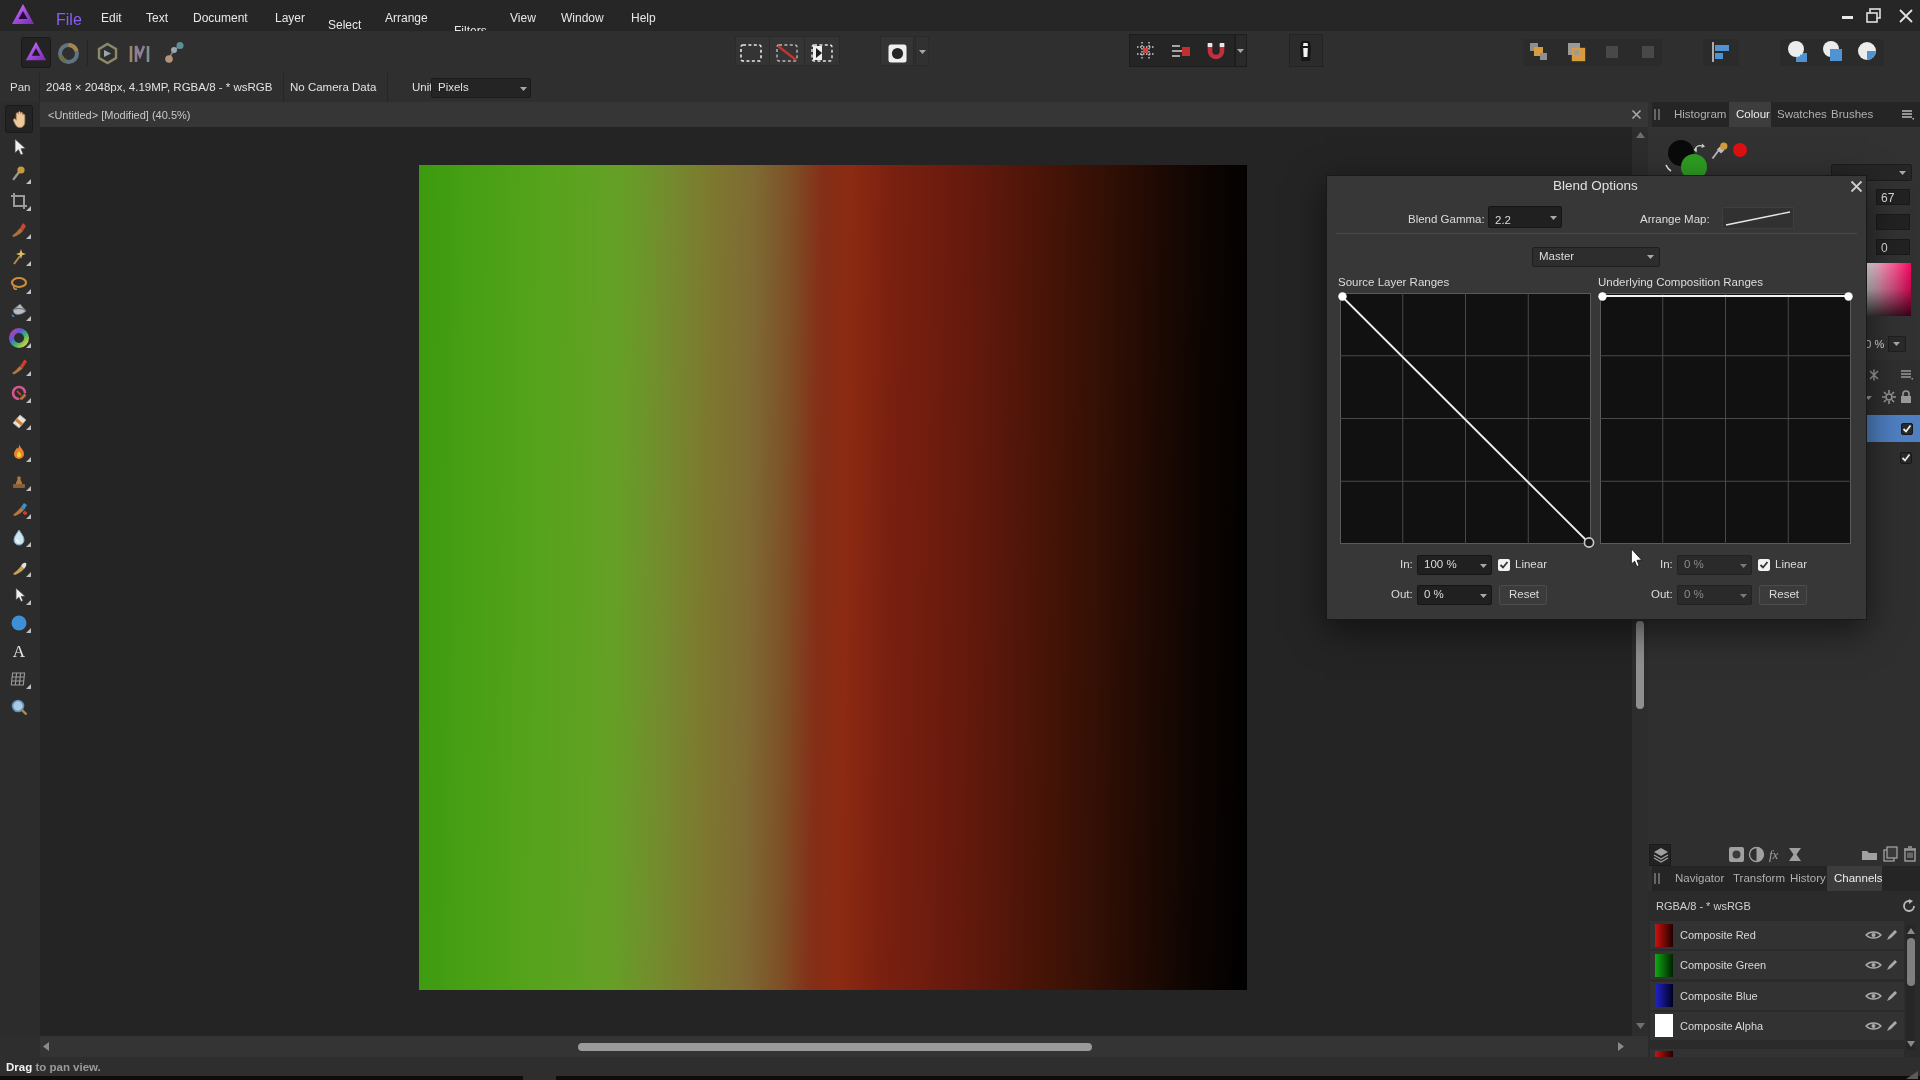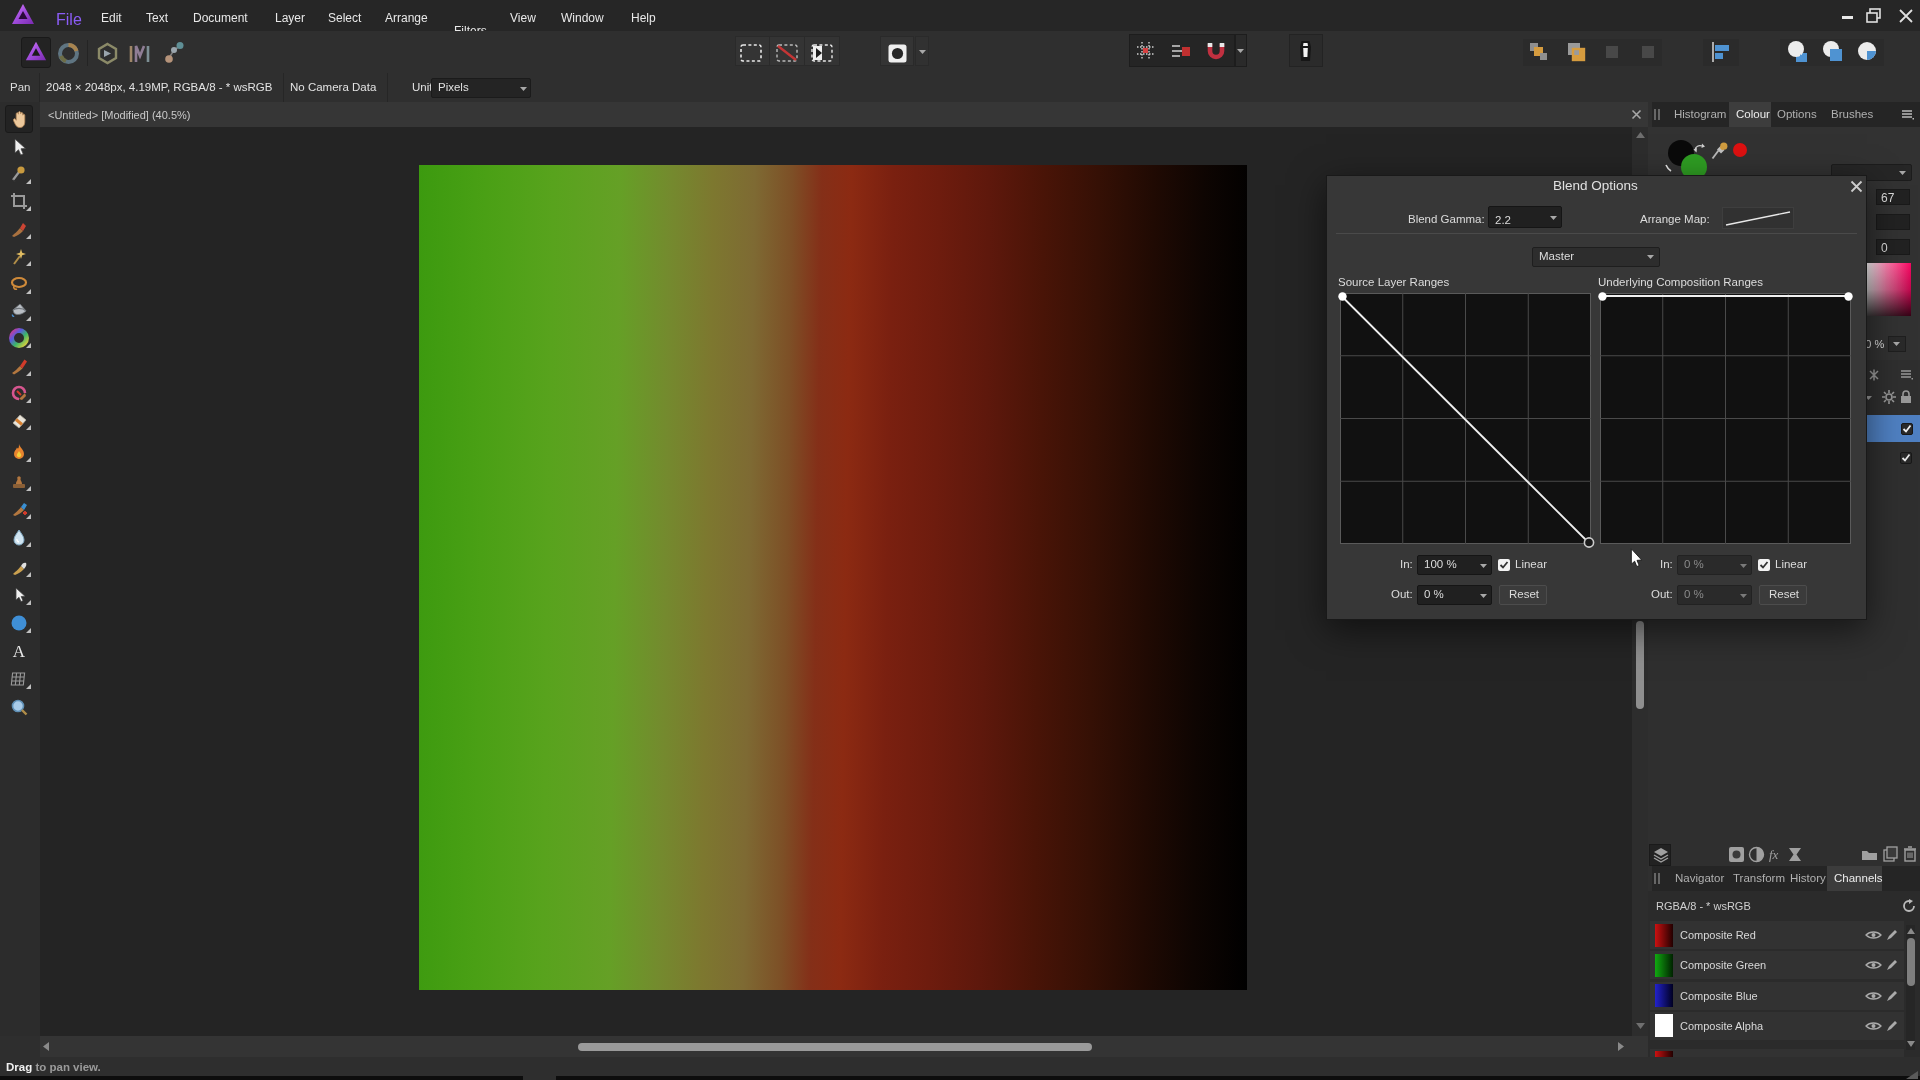--- a/index.html
+++ b/index.html
@@ -21,21 +21,21 @@
       </linearGradient>
     </defs>
  <path d="M13 2 L24 22 L2 22 Z" fill="url(#lg1)"></path>
  <path d="M13 9 L17.5 17 L8.5 17 Z" fill="#2a0a3a"></path>
 </svg>
 <div class="tx" style="left:56px;top:11px;font-size:16px;color:#8b5cf6">File</div>
 <div class="tx" style="left:101px;top:11px;font-size:12px;color:#e8e8e8">Edit</div>
 <div class="tx" style="left:146px;top:11px;font-size:12px;color:#e8e8e8">Text</div>
 <div class="tx" style="left:193px;top:11px;font-size:12px;color:#e8e8e8">Document</div>
 <div class="tx" style="left:275px;top:11px;font-size:12px;color:#e8e8e8">Layer</div>
-<div class="tx" style="left:328px;top:11px;font-size:12px;color:#e8e8e8">Select</div>
+<div class="tx" style="left:328px;top:18px;font-size:12px;color:#e8e8e8">Select</div>
 <div class="tx" style="left:385px;top:11px;font-size:12px;color:#e8e8e8">Arrange</div>
 <div class="tx" style="left:454px;top:24px;font-size:12px;color:#e8e8e8">Filters</div>
 <div class="tx" style="left:510px;top:11px;font-size:12px;color:#e8e8e8">View</div>
 <div class="tx" style="left:561px;top:11px;font-size:12px;color:#e8e8e8">Window</div>
 <div class="tx" style="left:631px;top:11px;font-size:12px;color:#e8e8e8">Help</div>
 
 <div class="ab" style="left:1842px;top:16px;width:11px;height:3px;background:#e8e8e8"></div>
 <svg width="18" height="18" viewBox="0 0 18 18" style="left:1865px;top:7px">
  <rect x="5" y="2" width="10" height="9" fill="none" stroke="#e0e0e0" stroke-width="1.6"></rect>
  <rect x="2" y="6" width="10" height="9" fill="#262626" stroke="#e0e0e0" stroke-width="1.6"></rect>
@@ -372,21 +372,21 @@
   </svg>
 
 <div class="ab" id="rightpanel" style="left:1648px;top:102px;width:272px;height:955px;background:#2f2f2f"></div>
 
 <div class="ab" style="left:1652px;top:102px;width:268px;height:25px;background:#252525"></div>
 <div class="ab" style="left:1654px;top:109px;width:2px;height:11px;background:#666"></div>
 <div class="ab" style="left:1658px;top:109px;width:2px;height:11px;background:#666"></div>
 <div class="ab" style="left:1729px;top:102px;width:42px;height:25px;background:#3d3d3d"></div>
 <div class="tx" style="left:1674px;top:108px;color:#b0b0b0">Histogram</div>
 <div class="tx" style="left:1736px;top:108px;color:#ececec">Colour</div>
-<div class="tx" style="left:1777px;top:108px;color:#b0b0b0">Options</div>
+<div class="tx" style="left:1777px;top:108px;color:#b0b0b0">Swatches</div>
 <div class="tx" style="left:1831px;top:108px;color:#b0b0b0">Brushes</div>
 <svg width="12" height="10" viewBox="0 0 12 10" style="left:1902px;top:110px">
     <path d="M0 1 H10 M0 4 H10 M0 7 H10" stroke="#bbb" stroke-width="1.4"></path>
     <rect x="10.5" y="8" width="1.5" height="1.5" fill="#bbb"></rect>
   </svg>
 
 <div class="ab" style="left:1648px;top:127px;width:272px;height:233px;background:#323232"></div>
 <svg width="60" height="50" viewBox="0 0 60 50" style="left:1662px;top:135px">
  <circle cx="19" cy="18" r="13" fill="#0a0a0a"></circle>
  <circle cx="32" cy="32" r="13" fill="#2f9e23"></circle>

